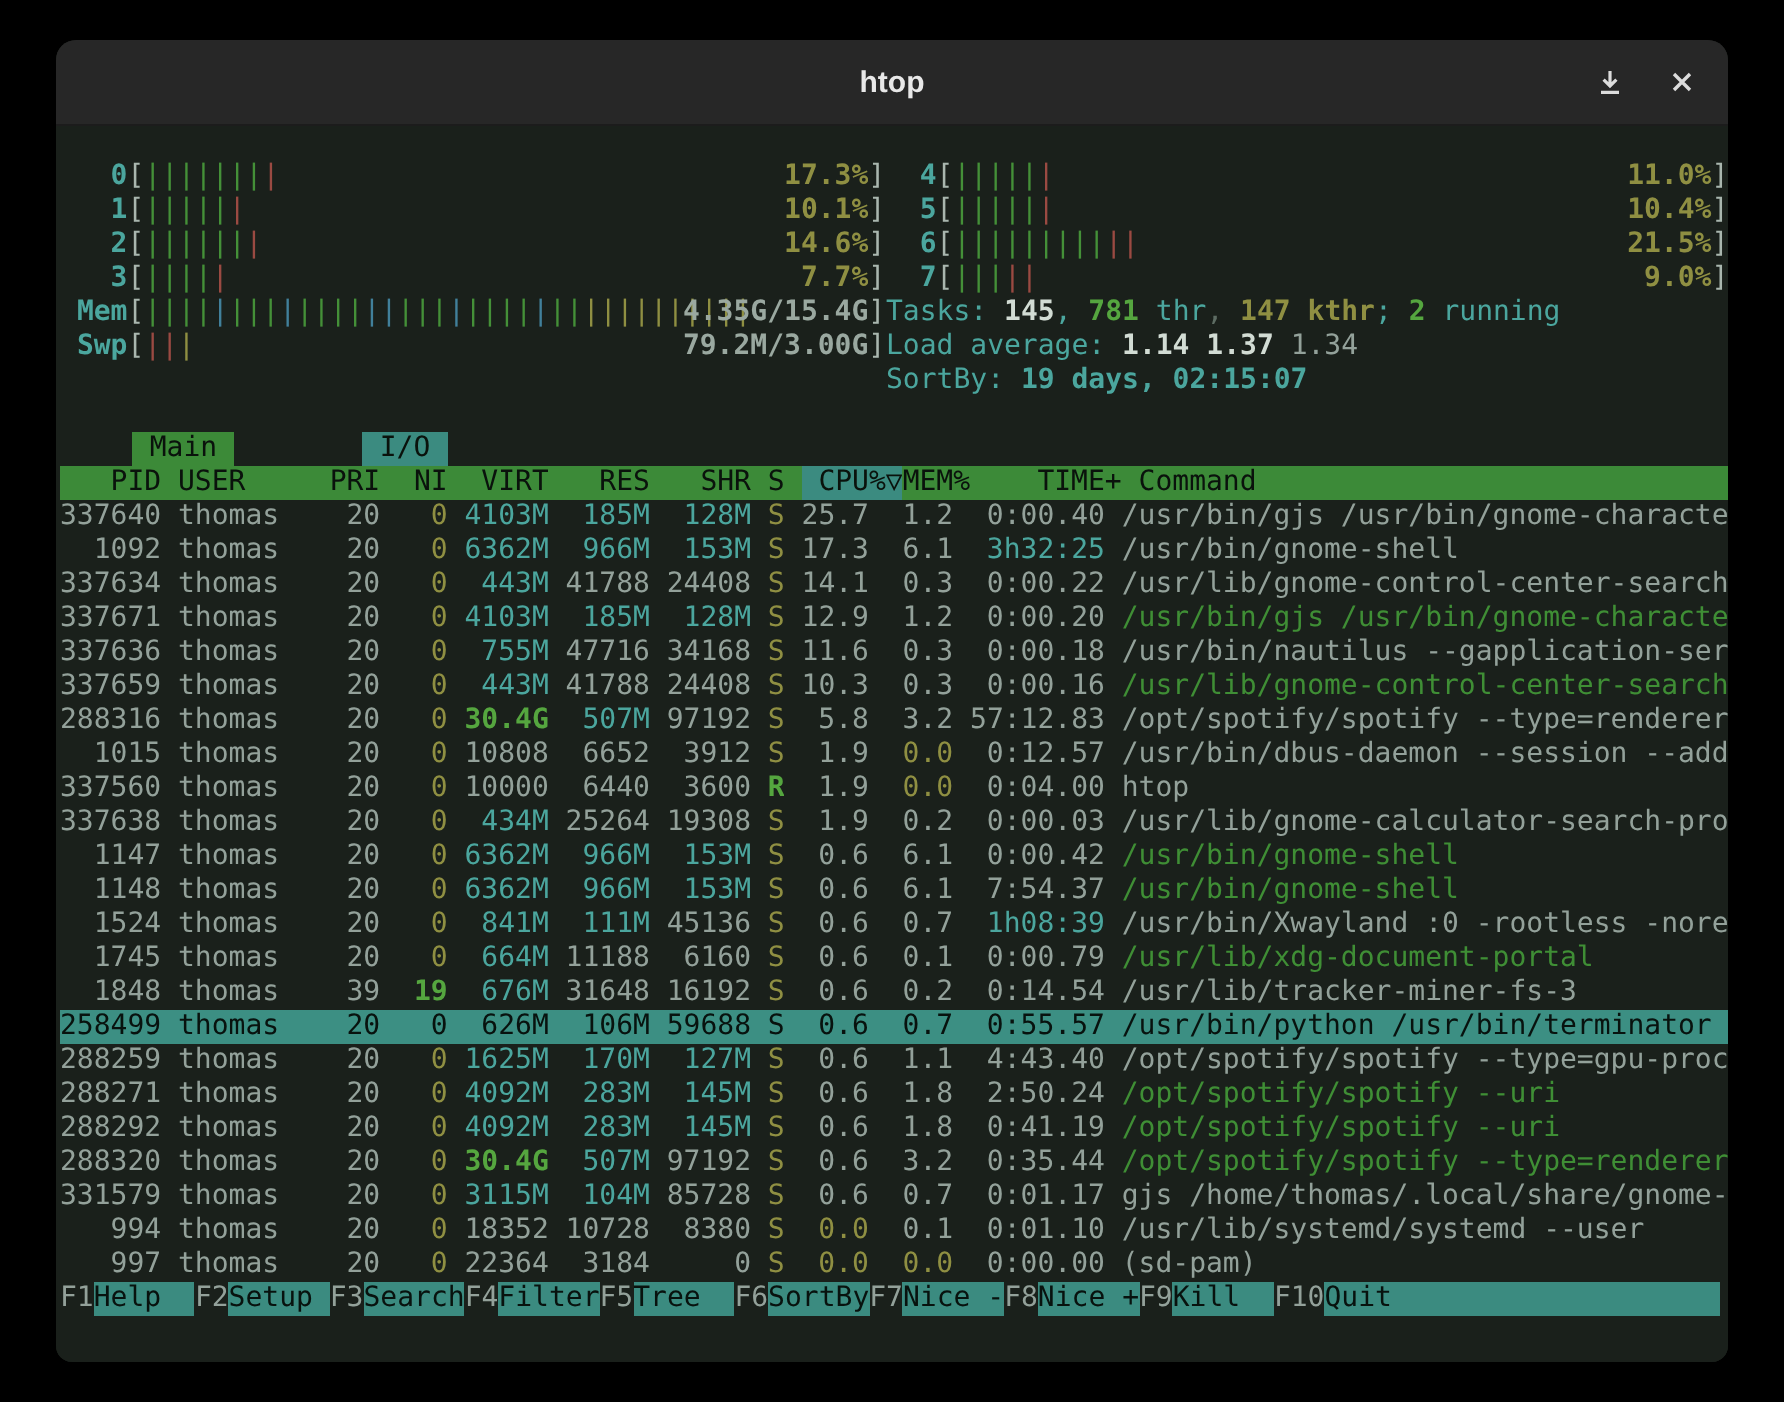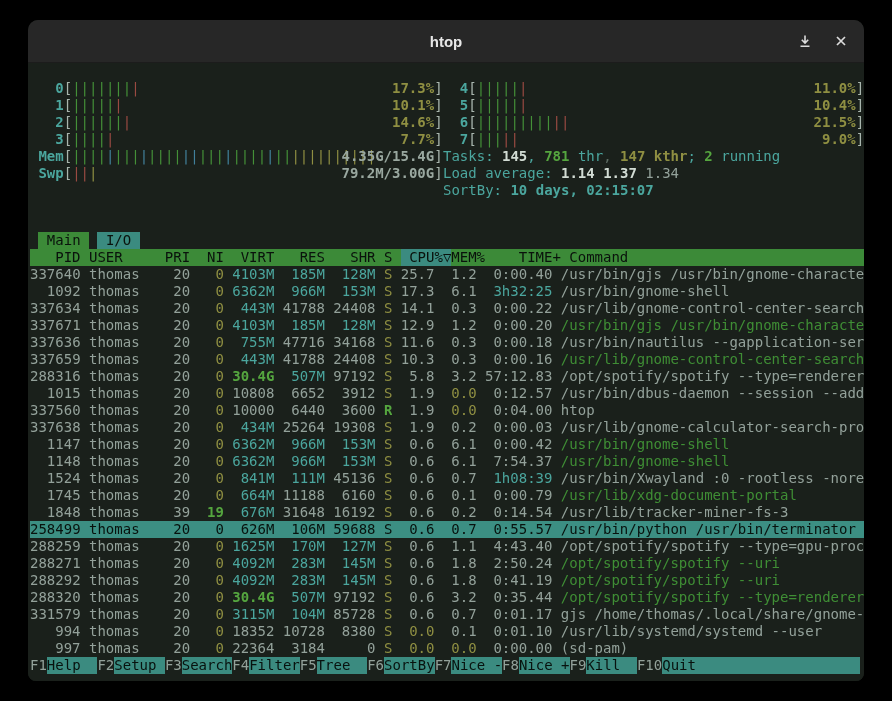--- a/index.html
+++ b/index.html
@@ -25,21 +25,21 @@
   .mcontent{position:relative;display:inline-block;overflow:hidden;white-space:pre;}
   .mc-l{width:362px;} .mc-r{width:379px;}
   .mval{position:absolute;right:0;top:0;font-weight:bold;}
   .mval-olive{color:#8f8f42;} .mval-gray{color:#9aa8a0;font-weight:bold;}
   .bar-g{color:#449038;} .bar-r{color:#9a4a42;} .bar-b{color:#41809b;} .bar-y{color:#8f8f42;}
   .c-fg{color:#93a19a;} .c-dim{color:#5d6c63;}
   .c-cyan{color:#4ba69e;} .c-cyanb{color:#4ba69e;font-weight:bold;}
   .c-green{color:#3f8e35;} .c-greenb{color:#55a63f;font-weight:bold;}
   .c-olive{color:#8f8f42;} .c-oliveb{color:#8f8f42;font-weight:bold;}
   .c-white{color:#d2dcd4;font-weight:bold;}
-  .tabs{margin-top:33px;}
+  .tabs{margin-top:17px;gap:28px;}
   .tab{color:#0a120c;padding:0;}
   .tab-green{background:#3c8a38;} .tab-teal{background:#3b8b80;}
   .hrow{background:#3c8a38;color:#0a120c;width:836px;}
   .hcell{display:inline-block;white-space:pre;overflow:hidden;}
   .bg-sort{background:#3b8b80;}
   .prow{width:836px;}
   .cell{display:inline-block;white-space:pre;overflow:hidden;flex:0 0 auto;}
   .cmd{flex:1 1 auto;overflow:hidden;white-space:pre;}
   .rsel{background:#3c8f83;}
   .rsel .cell,.rsel .cmd{color:#08120e !important;}
@@ -70,21 +70,21 @@
       </div>
     </div>
     <div class="terminal">
       <div class="meters" id="meters">
           <div class="mrow"><span class="mleft"><span class="c-fg" style="white-space: pre;"> </span><span class="mlabel c-cyanb" style="white-space: pre;">  0</span><span class="bracket" style="white-space: pre;">[</span><span class="mcontent mc-l"><span class="bar-g" style="white-space: pre;">|||||||</span><span class="bar-r" style="white-space: pre;">|</span><span class="mval mval-olive">17.3%</span></span><span class="bracket" style="white-space: pre;">]</span></span><span class="mright"><span class="mlabel c-cyanb" style="white-space: pre;">  4</span><span class="bracket" style="white-space: pre;">[</span><span class="mcontent mc-r"><span class="bar-g" style="white-space: pre;">|||||</span><span class="bar-r" style="white-space: pre;">|</span><span class="mval mval-olive">11.0%</span></span><span class="bracket" style="white-space: pre;">]</span></span></div>
           <div class="mrow"><span class="mleft"><span class="c-fg" style="white-space: pre;"> </span><span class="mlabel c-cyanb" style="white-space: pre;">  1</span><span class="bracket" style="white-space: pre;">[</span><span class="mcontent mc-l"><span class="bar-g" style="white-space: pre;">|||||</span><span class="bar-r" style="white-space: pre;">|</span><span class="mval mval-olive">10.1%</span></span><span class="bracket" style="white-space: pre;">]</span></span><span class="mright"><span class="mlabel c-cyanb" style="white-space: pre;">  5</span><span class="bracket" style="white-space: pre;">[</span><span class="mcontent mc-r"><span class="bar-g" style="white-space: pre;">|||||</span><span class="bar-r" style="white-space: pre;">|</span><span class="mval mval-olive">10.4%</span></span><span class="bracket" style="white-space: pre;">]</span></span></div>
           <div class="mrow"><span class="mleft"><span class="c-fg" style="white-space: pre;"> </span><span class="mlabel c-cyanb" style="white-space: pre;">  2</span><span class="bracket" style="white-space: pre;">[</span><span class="mcontent mc-l"><span class="bar-g" style="white-space: pre;">||||||</span><span class="bar-r" style="white-space: pre;">|</span><span class="mval mval-olive">14.6%</span></span><span class="bracket" style="white-space: pre;">]</span></span><span class="mright"><span class="mlabel c-cyanb" style="white-space: pre;">  6</span><span class="bracket" style="white-space: pre;">[</span><span class="mcontent mc-r"><span class="bar-g" style="white-space: pre;">|||||||||</span><span class="bar-r" style="white-space: pre;">||</span><span class="mval mval-olive">21.5%</span></span><span class="bracket" style="white-space: pre;">]</span></span></div>
           <div class="mrow"><span class="mleft"><span class="c-fg" style="white-space: pre;"> </span><span class="mlabel c-cyanb" style="white-space: pre;">  3</span><span class="bracket" style="white-space: pre;">[</span><span class="mcontent mc-l"><span class="bar-g" style="white-space: pre;">||||</span><span class="bar-r" style="white-space: pre;">|</span><span class="mval mval-olive">7.7%</span></span><span class="bracket" style="white-space: pre;">]</span></span><span class="mright"><span class="mlabel c-cyanb" style="white-space: pre;">  7</span><span class="bracket" style="white-space: pre;">[</span><span class="mcontent mc-r"><span class="bar-g" style="white-space: pre;">|||</span><span class="bar-r" style="white-space: pre;">||</span><span class="mval mval-olive">9.0%</span></span><span class="bracket" style="white-space: pre;">]</span></span></div>
           <div class="mrow"><span class="mleft"><span class="c-fg" style="white-space: pre;"> </span><span class="mlabel c-cyanb" style="white-space: pre;">Mem</span><span class="bracket" style="white-space: pre;">[</span><span class="mcontent mc-l"><span class="bar-g" style="white-space: pre;">||||</span><span class="bar-b" style="white-space: pre;">|</span><span class="bar-g" style="white-space: pre;">|||</span><span class="bar-b" style="white-space: pre;">|</span><span class="bar-g" style="white-space: pre;">||||</span><span class="bar-b" style="white-space: pre;">||</span><span class="bar-g" style="white-space: pre;">|||</span><span class="bar-b" style="white-space: pre;">|</span><span class="bar-g" style="white-space: pre;">||||</span><span class="bar-b" style="white-space: pre;">|</span><span class="bar-g" style="white-space: pre;">||</span><span class="bar-y" style="white-space: pre;">||||||||||</span><span class="mval mval-gray">4.35G/15.4G</span></span><span class="bracket" style="white-space: pre;">]</span></span><span class="mright"><span class="c-cyan" style="white-space: pre;">Tasks: </span><span class="c-white" style="white-space: pre;">145</span><span class="c-cyan" style="white-space: pre;">, </span><span class="c-greenb" style="white-space: pre;">781</span><span class="c-cyan" style="white-space: pre;"> thr</span><span class="c-dim" style="white-space: pre;">, </span><span class="c-oliveb" style="white-space: pre;">147 kthr</span><span class="c-cyan" style="white-space: pre;">; </span><span class="c-greenb" style="white-space: pre;">2</span><span class="c-cyan" style="white-space: pre;"> running</span></span></div>
           <div class="mrow"><span class="mleft"><span class="c-fg" style="white-space: pre;"> </span><span class="mlabel c-cyanb" style="white-space: pre;">Swp</span><span class="bracket" style="white-space: pre;">[</span><span class="mcontent mc-l"><span class="bar-r" style="white-space: pre;">||</span><span class="bar-y" style="white-space: pre;">|</span><span class="mval mval-gray">79.2M/3.00G</span></span><span class="bracket" style="white-space: pre;">]</span></span><span class="mright"><span class="c-cyan" style="white-space: pre;">Load average: </span><span class="c-white" style="white-space: pre;">1.14 </span><span class="c-white" style="white-space: pre;">1.37 </span><span class="c-fg" style="white-space: pre;">1.34</span></span></div>
-          <div class="mrow"><span class="mleft"></span><span class="mright"><span class="c-cyan" style="white-space: pre;">SortBy: </span><span class="c-cyanb" style="white-space: pre;">10 days, 02:15:07</span></span></div>
+          <div class="mrow"><span class="mleft"></span><span class="mright"><span class="c-cyan" style="white-space: pre;">SortBy: </span><span class="c-cyanb" style="white-space: pre;">19 days, 02:15:07</span></span></div>
         </div>
       <div class="line tabs" id="tabs"><span class="c-fg" style="white-space: pre;"> </span><span class="tab tab-green" style="white-space: pre;"> Main </span><span class="c-fg" style="white-space: pre;"> </span><span class="tab tab-teal" style="white-space: pre;"> I/O </span></div>
       <div class="line hrow" id="header"><span class="hcell ar" style="width: 6ch;">PID</span><span class="hcell" style="white-space: pre; width: 1ch;"> </span><span class="hcell al" style="width: 9ch;">USER</span><span class="hcell ar" style="width: 3ch;">PRI</span><span class="hcell" style="white-space: pre; width: 1ch;"> </span><span class="hcell ar" style="width: 3ch;">NI</span><span class="hcell" style="white-space: pre; width: 1ch;"> </span><span class="hcell ar" style="width: 5ch;">VIRT</span><span class="hcell" style="white-space: pre; width: 1ch;"> </span><span class="hcell ar" style="width: 5ch;">RES</span><span class="hcell" style="white-space: pre; width: 1ch;"> </span><span class="hcell ar" style="width: 5ch;">SHR</span><span class="hcell" style="white-space: pre; width: 1ch;"> </span><span class="hcell ar" style="width: 1ch;">S</span><span class="hcell" style="white-space: pre; width: 1ch;"> </span><span class="hcell bg-sort" style="white-space: pre; width: 1ch;"> </span><span class="hcell ar bg-sort" style="width: 4ch;">CPU%</span><span class="hcell bg-sort" style="white-space: pre; width: 1ch;">▽</span><span class="hcell ar" style="width: 4ch;">MEM%</span><span class="hcell" style="white-space: pre; width: 1ch;"> </span><span class="hcell ar" style="width: 8ch;">TIME+</span><span class="hcell" style="white-space: pre; width: 1ch;"> </span><span class="cmd">Command</span></div>
       <div id="rows">
           <div class="line prow"><span class="cell ar c-fg" style="width: 6ch;">337640</span><span class="cell" style="width: 1ch;"> </span><span class="cell al c-fg" style="width: 9ch;">thomas</span><span class="cell ar c-fg" style="width: 3ch;">20</span><span class="cell" style="width: 1ch;"> </span><span class="cell ar c-olive" style="width: 3ch;">0</span><span class="cell" style="width: 1ch;"> </span><span class="cell ar c-cyan" style="width: 5ch;">4103M</span><span class="cell" style="width: 1ch;"> </span><span class="cell ar c-cyan" style="width: 5ch;">185M</span><span class="cell" style="width: 1ch;"> </span><span class="cell ar c-cyan" style="width: 5ch;">128M</span><span class="cell" style="width: 1ch;"> </span><span class="cell ar c-olive" style="width: 1ch;">S</span><span class="cell" style="width: 1ch;"> </span><span class="cell ar c-fg" style="width: 4ch;">25.7</span><span class="cell" style="width: 1ch;"> </span><span class="cell ar c-fg" style="width: 4ch;">1.2</span><span class="cell" style="width: 1ch;"> </span><span class="cell ar c-fg" style="width: 8ch;">0:00.40</span><span class="cell" style="width: 1ch;"> </span><span class="cmd c-fg">/usr/bin/gjs /usr/bin/gnome-character</span></div>
           <div class="line prow"><span class="cell ar c-fg" style="width: 6ch;">1092</span><span class="cell" style="width: 1ch;"> </span><span class="cell al c-fg" style="width: 9ch;">thomas</span><span class="cell ar c-fg" style="width: 3ch;">20</span><span class="cell" style="width: 1ch;"> </span><span class="cell ar c-olive" style="width: 3ch;">0</span><span class="cell" style="width: 1ch;"> </span><span class="cell ar c-cyan" style="width: 5ch;">6362M</span><span class="cell" style="width: 1ch;"> </span><span class="cell ar c-cyan" style="width: 5ch;">966M</span><span class="cell" style="width: 1ch;"> </span><span class="cell ar c-cyan" style="width: 5ch;">153M</span><span class="cell" style="width: 1ch;"> </span><span class="cell ar c-olive" style="width: 1ch;">S</span><span class="cell" style="width: 1ch;"> </span><span class="cell ar c-fg" style="width: 4ch;">17.3</span><span class="cell" style="width: 1ch;"> </span><span class="cell ar c-fg" style="width: 4ch;">6.1</span><span class="cell" style="width: 1ch;"> </span><span class="cell ar c-cyan" style="width: 8ch;">3h32:25</span><span class="cell" style="width: 1ch;"> </span><span class="cmd c-fg">/usr/bin/gnome-shell</span></div>
           <div class="line prow"><span class="cell ar c-fg" style="width: 6ch;">337634</span><span class="cell" style="width: 1ch;"> </span><span class="cell al c-fg" style="width: 9ch;">thomas</span><span class="cell ar c-fg" style="width: 3ch;">20</span><span class="cell" style="width: 1ch;"> </span><span class="cell ar c-olive" style="width: 3ch;">0</span><span class="cell" style="width: 1ch;"> </span><span class="cell ar c-cyan" style="width: 5ch;">443M</span><span class="cell" style="width: 1ch;"> </span><span class="cell ar c-fg" style="width: 5ch;">41788</span><span class="cell" style="width: 1ch;"> </span><span class="cell ar c-fg" style="width: 5ch;">24408</span><span class="cell" style="width: 1ch;"> </span><span class="cell ar c-olive" style="width: 1ch;">S</span><span class="cell" style="width: 1ch;"> </span><span class="cell ar c-fg" style="width: 4ch;">14.1</span><span class="cell" style="width: 1ch;"> </span><span class="cell ar c-fg" style="width: 4ch;">0.3</span><span class="cell" style="width: 1ch;"> </span><span class="cell ar c-fg" style="width: 8ch;">0:00.22</span><span class="cell" style="width: 1ch;"> </span><span class="cmd c-fg">/usr/lib/gnome-control-center-search-</span></div>
           <div class="line prow"><span class="cell ar c-fg" style="width: 6ch;">337671</span><span class="cell" style="width: 1ch;"> </span><span class="cell al c-fg" style="width: 9ch;">thomas</span><span class="cell ar c-fg" style="width: 3ch;">20</span><span class="cell" style="width: 1ch;"> </span><span class="cell ar c-olive" style="width: 3ch;">0</span><span class="cell" style="width: 1ch;"> </span><span class="cell ar c-cyan" style="width: 5ch;">4103M</span><span class="cell" style="width: 1ch;"> </span><span class="cell ar c-cyan" style="width: 5ch;">185M</span><span class="cell" style="width: 1ch;"> </span><span class="cell ar c-cyan" style="width: 5ch;">128M</span><span class="cell" style="width: 1ch;"> </span><span class="cell ar c-olive" style="width: 1ch;">S</span><span class="cell" style="width: 1ch;"> </span><span class="cell ar c-fg" style="width: 4ch;">12.9</span><span class="cell" style="width: 1ch;"> </span><span class="cell ar c-fg" style="width: 4ch;">1.2</span><span class="cell" style="width: 1ch;"> </span><span class="cell ar c-fg" style="width: 8ch;">0:00.20</span><span class="cell" style="width: 1ch;"> </span><span class="cmd c-green">/usr/bin/gjs /usr/bin/gnome-character</span></div>
           <div class="line prow"><span class="cell ar c-fg" style="width: 6ch;">337636</span><span class="cell" style="width: 1ch;"> </span><span class="cell al c-fg" style="width: 9ch;">thomas</span><span class="cell ar c-fg" style="width: 3ch;">20</span><span class="cell" style="width: 1ch;"> </span><span class="cell ar c-olive" style="width: 3ch;">0</span><span class="cell" style="width: 1ch;"> </span><span class="cell ar c-cyan" style="width: 5ch;">755M</span><span class="cell" style="width: 1ch;"> </span><span class="cell ar c-fg" style="width: 5ch;">47716</span><span class="cell" style="width: 1ch;"> </span><span class="cell ar c-fg" style="width: 5ch;">34168</span><span class="cell" style="width: 1ch;"> </span><span class="cell ar c-olive" style="width: 1ch;">S</span><span class="cell" style="width: 1ch;"> </span><span class="cell ar c-fg" style="width: 4ch;">11.6</span><span class="cell" style="width: 1ch;"> </span><span class="cell ar c-fg" style="width: 4ch;">0.3</span><span class="cell" style="width: 1ch;"> </span><span class="cell ar c-fg" style="width: 8ch;">0:00.18</span><span class="cell" style="width: 1ch;"> </span><span class="cmd c-fg">/usr/bin/nautilus --gapplication-serv</span></div>
           <div class="line prow"><span class="cell ar c-fg" style="width: 6ch;">337659</span><span class="cell" style="width: 1ch;"> </span><span class="cell al c-fg" style="width: 9ch;">thomas</span><span class="cell ar c-fg" style="width: 3ch;">20</span><span class="cell" style="width: 1ch;"> </span><span class="cell ar c-olive" style="width: 3ch;">0</span><span class="cell" style="width: 1ch;"> </span><span class="cell ar c-cyan" style="width: 5ch;">443M</span><span class="cell" style="width: 1ch;"> </span><span class="cell ar c-fg" style="width: 5ch;">41788</span><span class="cell" style="width: 1ch;"> </span><span class="cell ar c-fg" style="width: 5ch;">24408</span><span class="cell" style="width: 1ch;"> </span><span class="cell ar c-olive" style="width: 1ch;">S</span><span class="cell" style="width: 1ch;"> </span><span class="cell ar c-fg" style="width: 4ch;">10.3</span><span class="cell" style="width: 1ch;"> </span><span class="cell ar c-fg" style="width: 4ch;">0.3</span><span class="cell" style="width: 1ch;"> </span><span class="cell ar c-fg" style="width: 8ch;">0:00.16</span><span class="cell" style="width: 1ch;"> </span><span class="cmd c-green">/usr/lib/gnome-control-center-search-</span></div>

